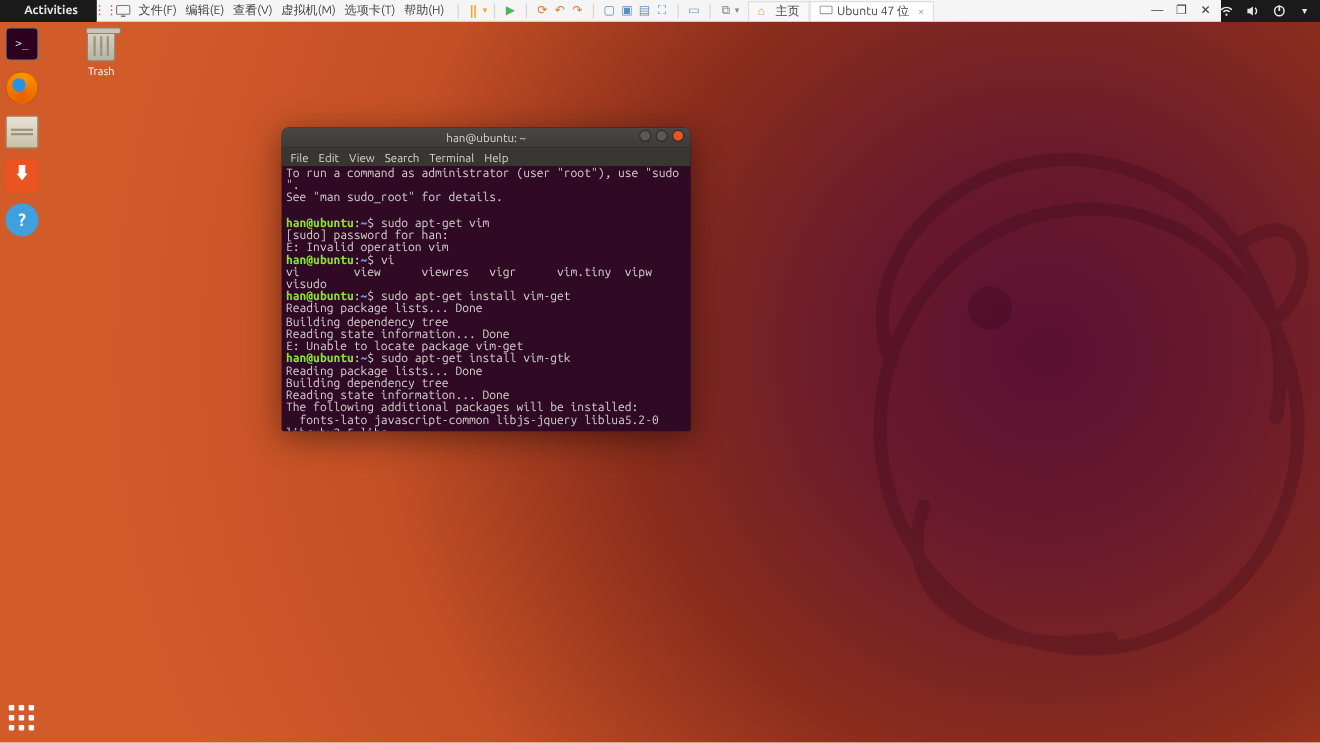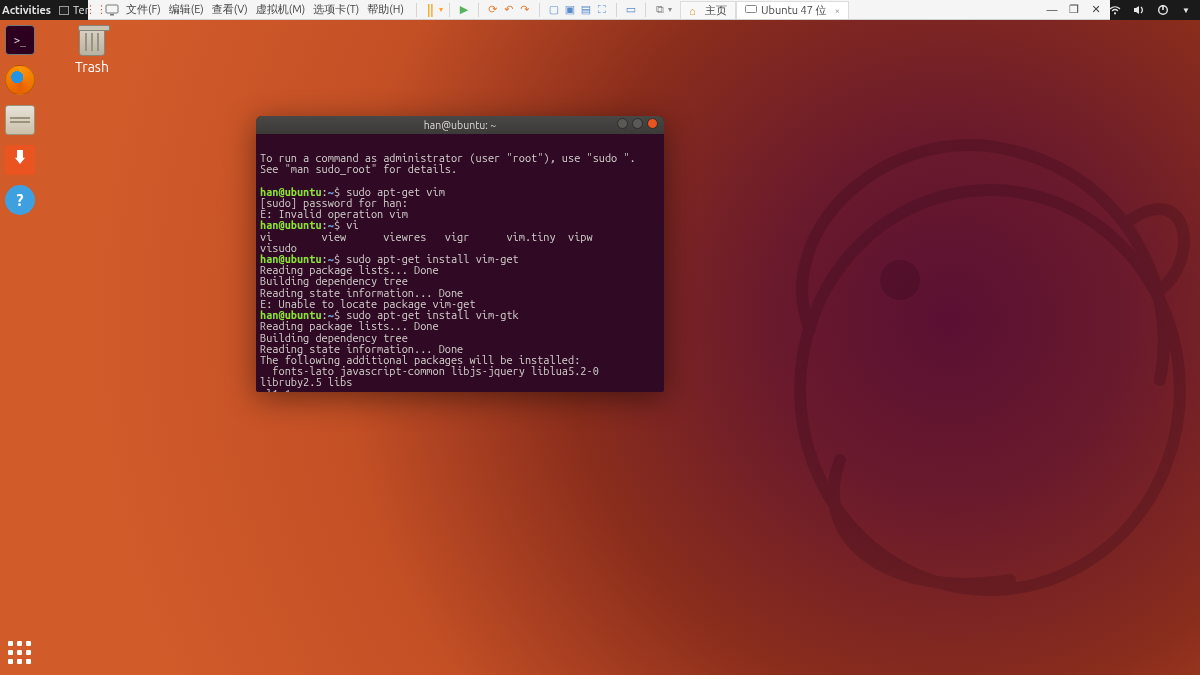--- a/index.html
+++ b/index.html
@@ -17,21 +17,21 @@
   }
   
   .ubuntu-top {
     position: absolute;
     left: 0; top: 0; width: 1200px; height: 20px;
     background: #1a1a1a;
     display: flex; align-items: center;
     color: #e6e6e6;
     font-size: 11px;
   }
-  .ubuntu-top .activities { padding: 0 2px; font-weight: bold; cursor: pointer; }
+  .ubuntu-top .activities { padding: 0 22px; font-weight: bold; cursor: pointer; }
   .ubuntu-top .app-ind { display: flex; align-items: center; gap: 4px; padding: 0 6px; cursor: pointer; }
   .ubuntu-top .app-ind .tinysq { width: 10px; height: 9px; background:#222; border:1px solid #999; }
   .ubuntu-top .right { margin-left: auto; display: flex; align-items: center; gap: 10px; padding-right: 10px; }
   .ubuntu-top .right .ic { width: 14px; height: 14px; display: inline-flex; align-items: center; justify-content: center; }
   .chev { font-size: 8px; margin-left: 2px; }
 
   
   .vm-bar {
     position: absolute;
     left: 88px; top: 0; width: 1022px; height: 20px;
@@ -64,28 +64,28 @@
   .dock .files { background: linear-gradient(#e7e3d8,#c9c0a9); border:1px solid #9c927a; border-radius:3px;}
   .dock .files::after { content:""; position:absolute; left:4px; right:4px; top:11px; height:2px; background:#9c927a; box-shadow:0 4px 0 #9c927a;}
   .dock .software { background:#e95420; border-radius:4px;}
   .dock .software::after { content:""; position:absolute; left:10px; top:5px; width:10px; height:14px; background:#fff; clip-path: polygon(20% 0,80% 0,80% 55%,100% 55%,50% 100%,0 55%,20% 55%);}
   .dock .help { background:#3fa0e0; border-radius:50%;}
   .dock .help::after { content:"?"; color:#fff; font-weight:bold; font-size:16px;}
   .apps-grid { position:absolute; left:8px; bottom:10px; width:24px; height:24px; display:grid; grid-template-columns:repeat(3,5px); grid-template-rows:repeat(3,5px); gap:4px; cursor:pointer;}
   .apps-grid span { background:#fff; border-radius:1px;}
 
   
-  .trash { position:absolute; left:68px; top:28px; width:48px; text-align:center; color:#fff; font-size:14px; cursor:pointer;}
+  .trash { position:absolute; left:68px; top:28px; width:48px; text-align:center; color:#fff; font-size:10px; cursor:pointer;}
   .trash .bin { width:26px; height:28px; margin:0 auto 3px; background:linear-gradient(#d7d3c7,#b8b2a1); border:1px solid #8a8577; border-radius:2px 2px 3px 3px; position:relative;}
   .trash .bin::before { content:""; position:absolute; left:-2px; top:-4px; width:30px; height:4px; background:#c9c4b5; border:1px solid #8a8577; border-radius:2px;}
   .trash .bin::after { content:""; position:absolute; left:5px; top:4px; width:2px; height:18px; background:#9a947f; box-shadow:6px 0 0 #9a947f, 12px 0 0 #9a947f;}
 
   
   .termwin {
-    position:absolute; left:256px; top:116px; width:408px; height:276px;
+    position:absolute; left:256px; top:116px; width:372px; height:276px;
     background:#300a24; border-radius:6px 6px 2px 2px;
     box-shadow: 0 6px 30px rgba(0,0,0,0.45);
     overflow:hidden;
   }
   .termwin .titlebar {
     height:18px; background:linear-gradient(#4a4846,#3c3a38);
     display:flex; align-items:center; justify-content:center;
     position:relative; font-size:10.5px; color:#dcdad6;
   }
   .termwin .titlebar .controls { position:absolute; right:6px; top:2px; display:flex; gap:4px;}
@@ -234,20 +234,28 @@
 
 <div class="termwin">
   <div class="titlebar">
     <span>han@ubuntu: ~</span>
     <div class="controls">
       <span class="c"></span>
       <span class="c"></span>
       <span class="c close"></span>
     </div>
   </div>
+  <div class="menubar">
+    <span>File</span>
+    <span>Edit</span>
+    <span>View</span>
+    <span>Search</span>
+    <span>Terminal</span>
+    <span>Help</span>
+  </div>
   <div class="content" id="term-content">To run a command as administrator (user "root"), use "sudo <command></command>".
 See "man sudo_root" for details.
 
 <span class="pu">han@ubuntu</span><span class="pc">:</span><span class="ph">~</span><span class="pc">$</span> sudo apt-get vim
 [sudo] password for han:
 E: Invalid operation vim
 <span class="pu">han@ubuntu</span><span class="pc">:</span><span class="ph">~</span><span class="pc">$</span> vi
 vi        view      viewres   vigr      vim.tiny  vipw      visudo
 <span class="pu">han@ubuntu</span><span class="pc">:</span><span class="ph">~</span><span class="pc">$</span> sudo apt-get install vim-get
 Reading package lists... Done

